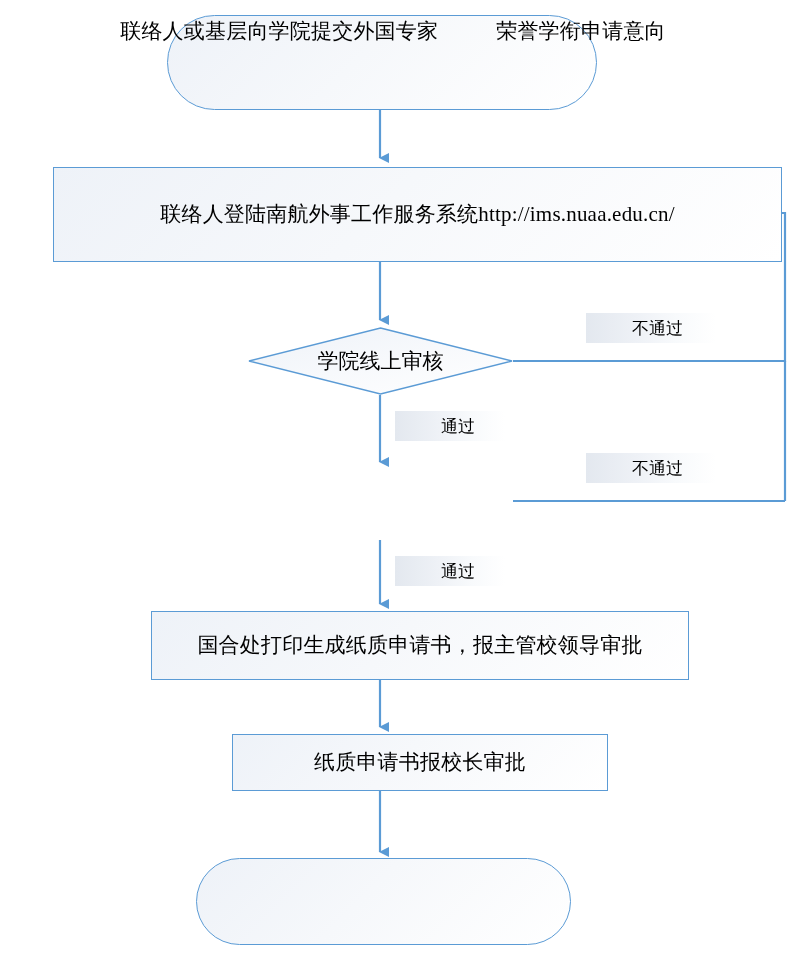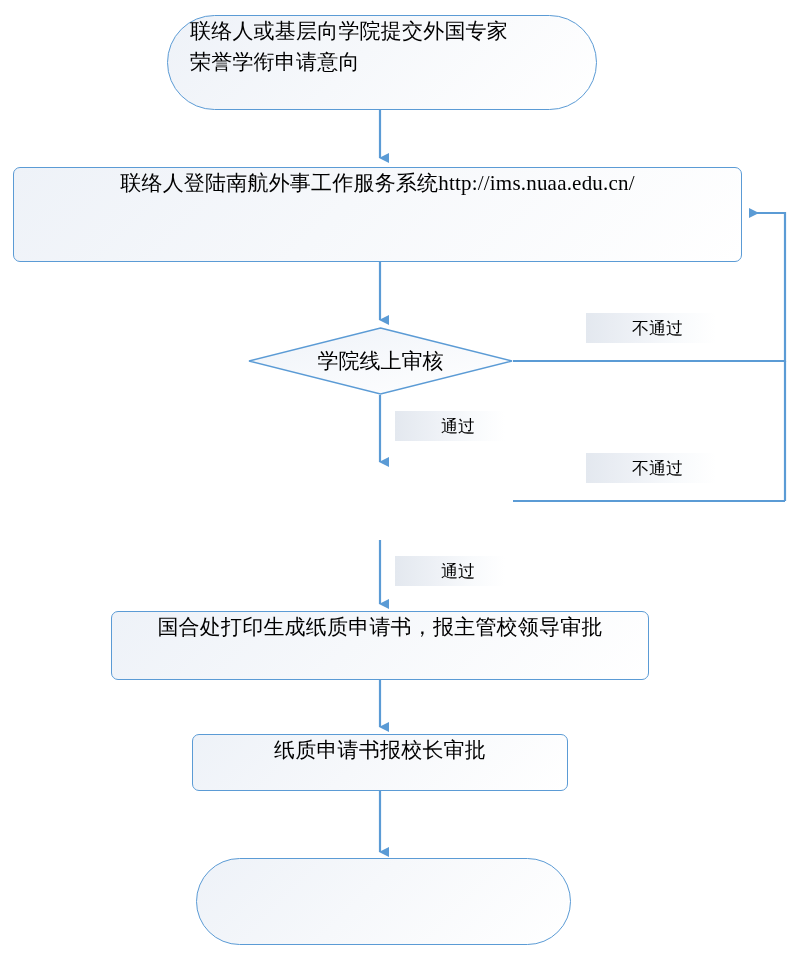--- a/index.html
+++ b/index.html
@@ -19,34 +19,34 @@
     left:0;top:0;
     width:799px;height:957px;
     pointer-events:none;
   }
   .node{
     position:absolute;
     box-sizing:border-box;
     border:1.4px solid #5b9bd5;
     background:linear-gradient(135deg,#eef2f8 0%,#f6f8fb 45%,#ffffff 100%);
     display:flex;
-    flex-direction:column;
-    justify-content:flex-start;
+    justify-content:center;
     z-index:3;
+    gap:36px;
   }
   .node .line{
     font-size:21px;
     line-height:1.48;
     white-space:nowrap;
     letter-spacing:0.2px;
   }
   .node.center{align-items:center;text-align:center;}
   .node.leftish{align-items:flex-start;text-align:left;}
   .terminator{border-radius:48px;}
-  .process{border-radius:7px;}
+  .process{border-radius:0;margin-left:40px;}
   .node.leftish .line{padding-left:22px;}
   .diamond-wrap{
     position:absolute;
     z-index:3;
     display:flex;
     align-items:center;
     justify-content:center;
     text-align:center;
   }
   .diamond-wrap svg{position:absolute;left:0;top:0;}

